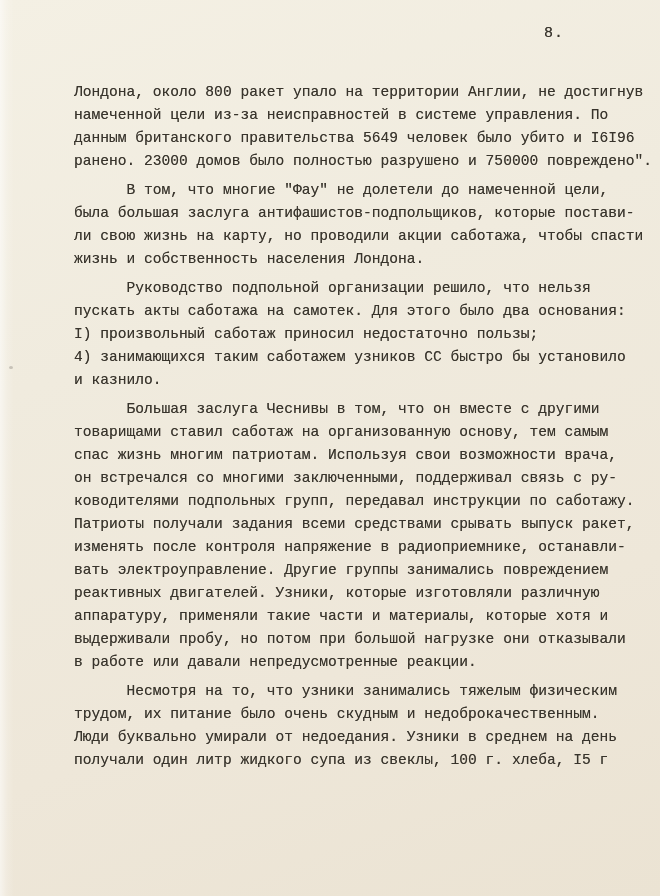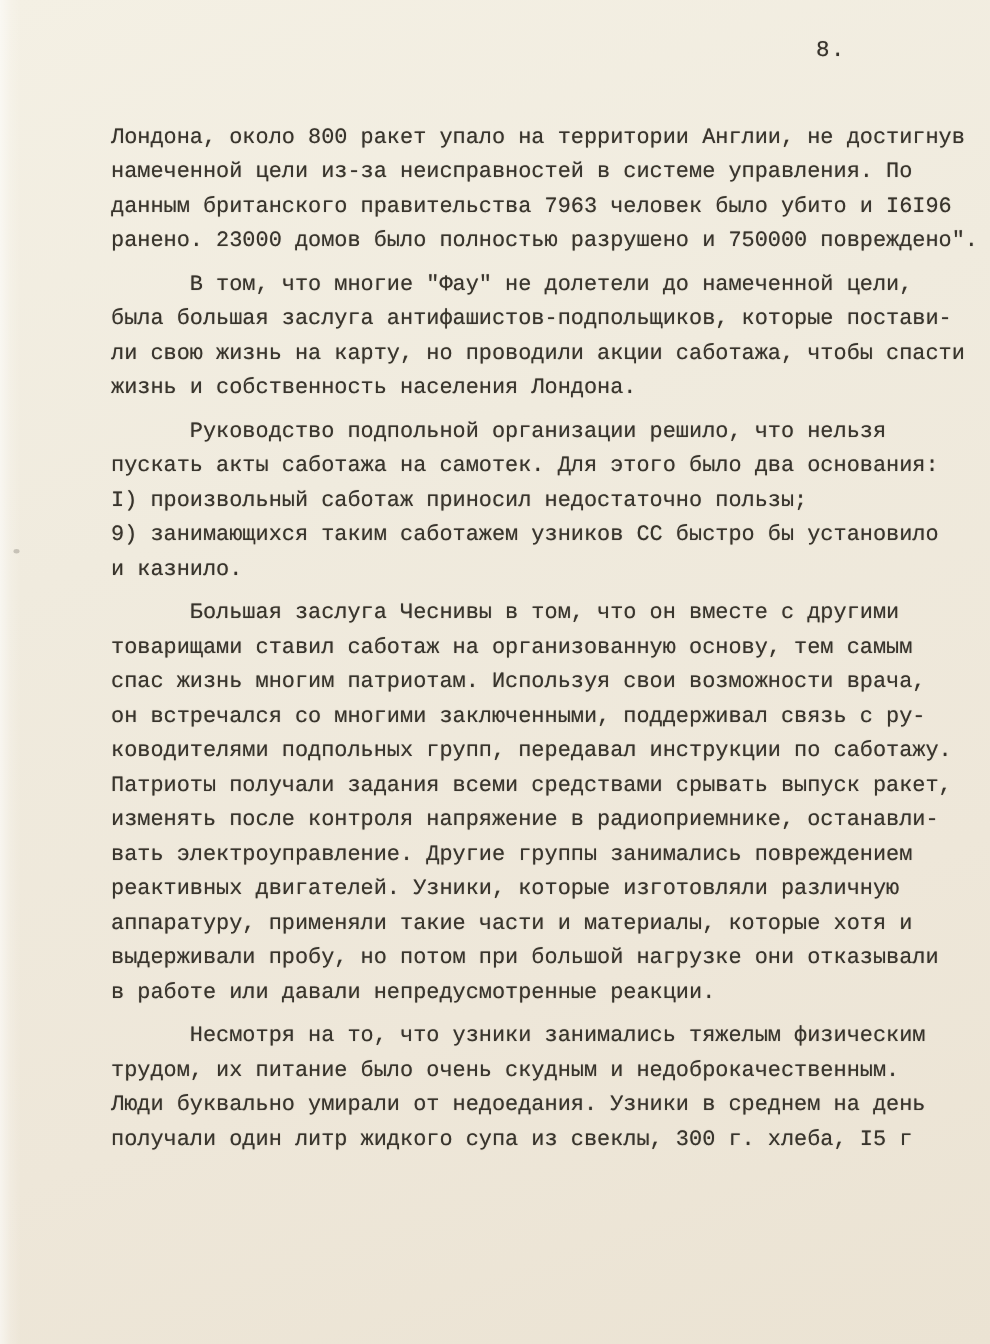--- a/index.html
+++ b/index.html
@@ -70,48 +70,48 @@
 <body>
 
 <div class="paper">
 
   <div class="page-number">8.</div>
 
   <div class="body-col">
 
     <p class="para first">Лондона, около 800 ракет упало на территории Англии, не достигнув
 намеченной цели из-за неисправностей в системе управления. По
-данным британского правительства 7963 человек было убито и I6I96
+данным британского правительства 5649 человек было убито и I6I96
 ранено. 23000 домов было полностью разрушено и 750000 повреждено".</p>
 
     <p class="para">      В том, что многие "Фау" не долетели до намеченной цели,
 была большая заслуга антифашистов-подпольщиков, которые постави-
 ли свою жизнь на карту, но проводили акции саботажа, чтобы спасти
 жизнь и собственность населения Лондона.</p>
 
 
     <p class="para">      Руководство подпольной организации решило, что нельзя
 пускать акты саботажа на самотек. Для этого было два основания:
 I) произвольный саботаж приносил недостаточно пользы;
-9) занимающихся таким саботажем узников СС быстро бы установило
+4) занимающихся таким саботажем узников СС быстро бы установило
 и казнило.</p>
 
     <p class="para">      Большая заслуга Чеснивы в том, что он вместе с другими
 товарищами ставил саботаж на организованную основу, тем самым
 спас жизнь многим патриотам. Используя свои возможности врача,
 он встречался со многими заключенными, поддерживал связь с ру-
 ководителями подпольных групп, передавал инструкции по саботажу.
 Патриоты получали задания всеми средствами срывать выпуск ракет,
 изменять после контроля напряжение в радиоприемнике, останавли-
 вать электроуправление. Другие группы занимались повреждением
 реактивных двигателей. Узники, которые изготовляли различную
 аппаратуру, применяли такие части и материалы, которые хотя и
 выдерживали пробу, но потом при большой нагрузке они отказывали
 в работе или давали непредусмотренные реакции.</p>
 
 
     <p class="para">      Несмотря на то, что узники занимались тяжелым физическим
 трудом, их питание было очень скудным и недоброкачественным.
 Люди буквально умирали от недоедания. Узники в среднем на день
-получали один литр жидкого супа из свеклы, 300 г. хлеба, I5 г</p>
+получали один литр жидкого супа из свеклы, 100 г. хлеба, I5 г</p>
 
   </div>
 </div>
 
 </body></html>

